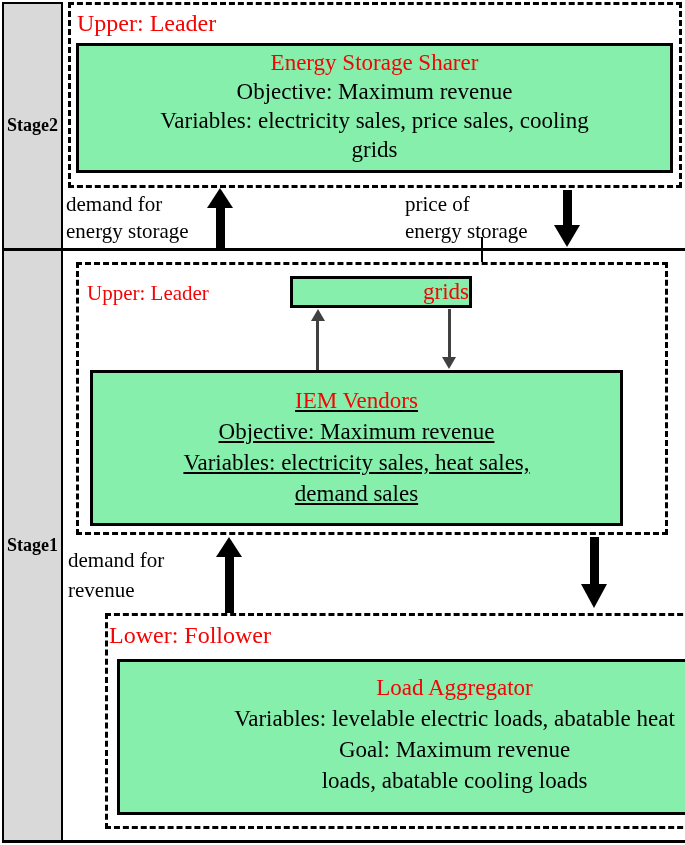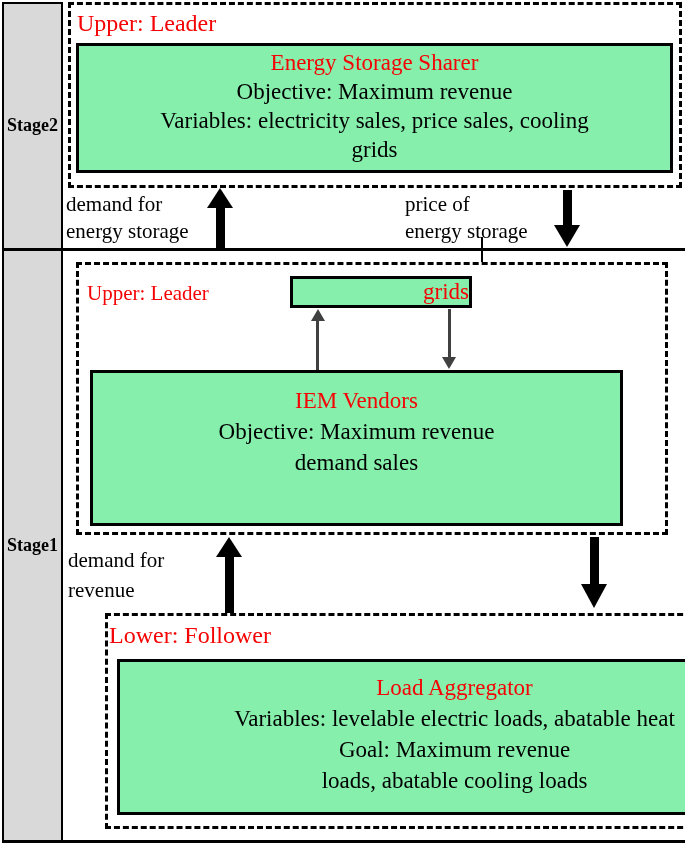--- a/index.html
+++ b/index.html
@@ -76,23 +76,24 @@
 
     <div class="solid-box grids-box" style="left:211px;top:11px;width:182px;height:32px;justify-content:flex-end;">
       <span>grids</span>
     </div>
 
     <div class="ghead-up" style="left:232px;top:44px;"></div>
     <div class="gshaft" style="left:237px;top:54px;height:51px;"></div>
     <div class="gshaft" style="left:369px;top:44px;height:50px;"></div>
     <div class="ghead-down" style="left:363px;top:92px;"></div>
 
-    <div class="solid-box box-text iem-text" style="left:11px;top:105px;width:533px;height:156px;padding-top:12px;">
+    <div class="solid-box box-text iem-text" style="left:11px;top:105px;width:533px;height:156px;padding-top:12px;text-decoration:underline;">
       <div class="title">IEM Vendors</div>
       <div>Objective: Maximum revenue</div>
+      <div>Variables: electricity sales, heat sales,</div>
       <div>demand sales</div>
     </div>
   </div>
 
   <div class="flow-label" style="left:68px;top:545px;width:150px;line-height:30px;">
     <div>demand for</div>
     <div>revenue</div>
   </div>
   <div class="head-up" style="left:216px;top:537px;"></div>
   <div class="shaft" style="left:225px;top:555px;height:58px;"></div>

